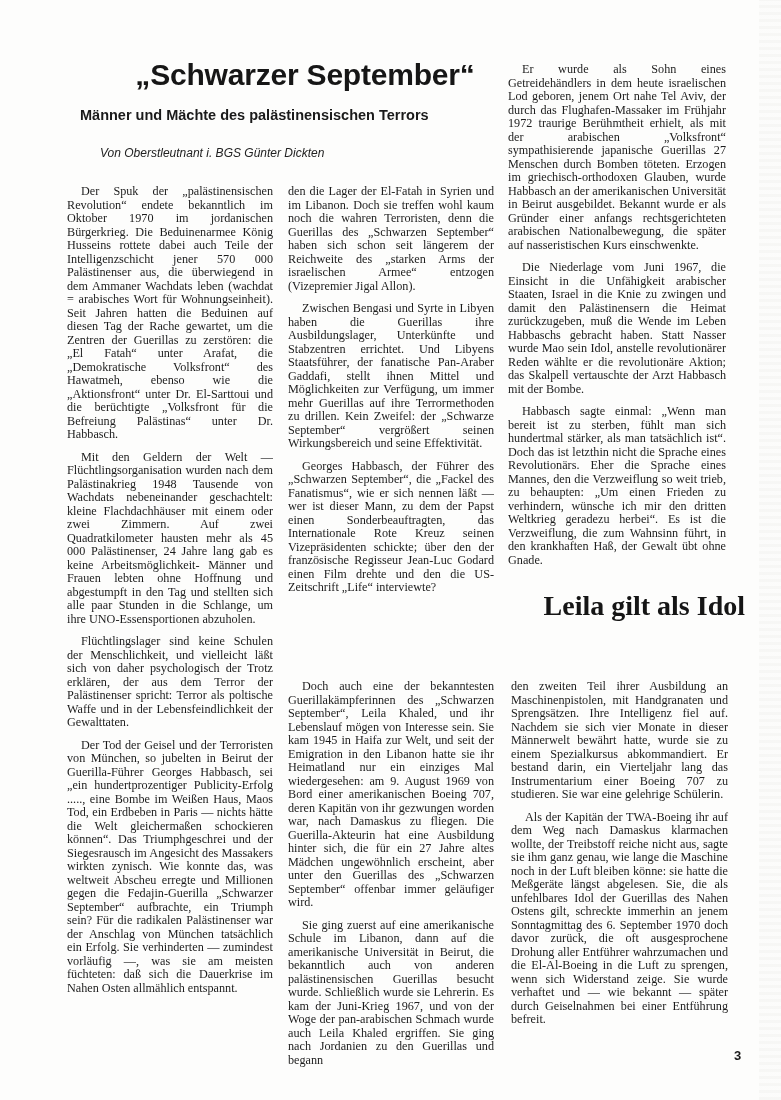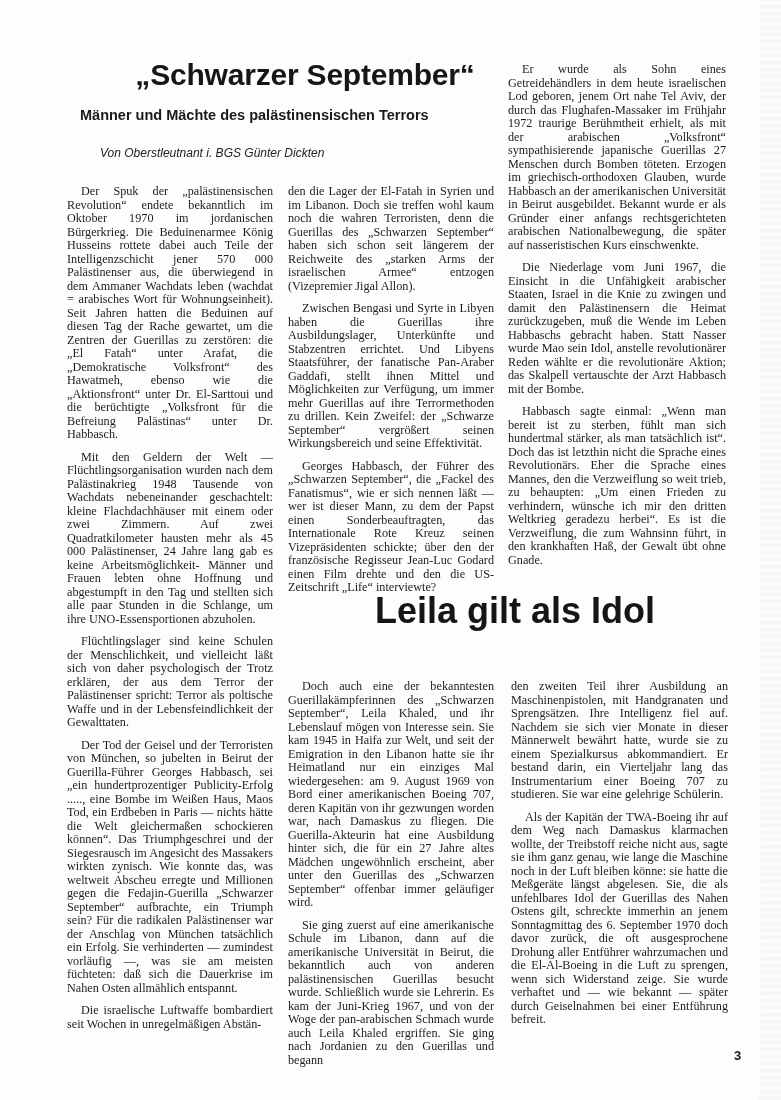--- a/index.html
+++ b/index.html
@@ -30,22 +30,22 @@
     position: absolute;
     font-family: "Liberation Serif", serif; font-size: 12.2px; line-height: 13.5px;
     text-align: justify; color: #1c1c1c; hyphens: manual;
   }
   .col p { margin: 0 0 9px 0; text-indent: 14px; }
   .col p.noindent { text-indent: 0; }
   #col1 { left: 67px; top: 185px; width: 206px; }
   #col2 { left: 288px; top: 185px; width: 206px; }
   #col3 { left: 508px; top: 63px; width: 218px; }
   .headline2 {
-    position: absolute; left: 285px; top: 590px; width: 460px; text-align: center;
-    font-family: Liberation Sans, sans-serif; font-weight: bold; font-size: 36px; color: #151515;
+    position: absolute; left: 285px; top: 590px; width: 460px; text-align: right;
+    font-family: Liberation Serif, serif; font-weight: bold; font-size: 28px; color: #151515;
   }
   #col4 { left: 288px; top: 680px; width: 206px; }
   #col5 { left: 511px; top: 680px; width: 217px; }
   .pagenum {
     position: absolute; left: 734px; top: 1048px;
     font-family: "Liberation Sans", sans-serif; font-weight: bold; font-size: 13px; color: #1a1a1a;
   }
 </style>
 </head>
 <body>
@@ -55,21 +55,20 @@
 
   <h1 class="title" style="margin:0">„Schwarzer September“</h1>
   <div class="subtitle">Männer und Mächte des palästinensischen Terrors</div>
   <div class="byline">Von Oberstleutnant i. BGS Günter Dickten</div>
 
   <div class="col" id="col1">
     <p>Der Spuk der „palästinensischen Revolution“ endete bekanntlich im Oktober 1970 im jordanischen Bürgerkrieg. Die Beduinenarmee König Husseins rottete dabei auch Teile der Intelligenzschicht jener 570 000 Palästinenser aus, die überwiegend in dem Ammaner Wachdats leben (wachdat = arabisches Wort für Wohnungseinheit). Seit Jahren hatten die Beduinen auf diesen Tag der Rache gewartet, um die Zentren der Guerillas zu zerstören: die „El Fatah“ unter Arafat, die „Demokratische Volksfront“ des Hawatmeh, ebenso wie die „Aktionsfront“ unter Dr. El-Sarttoui und die berüchtigte „Volksfront für die Befreiung Palästinas“ unter Dr. Habbasch.</p>
     <p>Mit den Geldern der Welt — Flüchtlingsorganisation wurden nach dem Palästinakrieg 1948 Tausende von Wachdats nebeneinander geschachtelt: kleine Flachdachhäuser mit einem oder zwei Zimmern. Auf zwei Quadratkilometer hausten mehr als 45 000 Palästinenser, 24 Jahre lang gab es keine Arbeitsmöglichkeit- Männer und Frauen lebten ohne Hoffnung und abgestumpft in den Tag und stellten sich alle paar Stunden in die Schlange, um ihre UNO-Essensportionen abzuholen.</p>
     <p>Flüchtlingslager sind keine Schulen der Menschlichkeit, und vielleicht läßt sich von daher psychologisch der Trotz erklären, der aus dem Terror der Palästinenser spricht: Terror als poltische Waffe und in der Lebensfeindlichkeit der Gewalttaten.</p>
     <p>Der Tod der Geisel und der Terroristen von München, so jubelten in Beirut der Guerilla-Führer Georges Habbasch, sei „ein hundertprozentiger Publicity-Erfolg ....., eine Bombe im Weißen Haus, Maos Tod, ein Erdbeben in Paris — nichts hätte die Welt gleichermaßen schockieren können“. Das Triumphgeschrei und der Siegesrausch im Angesicht des Massakers wirkten zynisch. Wie konnte das, was weltweit Abscheu erregte und Millionen gegen die Fedajin-Guerilla „Schwarzer September“ aufbrachte, ein Triumph sein? Für die radikalen Palästinenser war der Anschlag von München tatsächlich ein Erfolg. Sie verhinderten — zumindest vorläufig —, was sie am meisten füchteten: daß sich die Dauerkrise im Nahen Osten allmählich entspannt.</p>
-    <p>Die israelische Luftwaffe bombardiert seit Wochen in unregelmäßigen Abstän-</p>
   </div>
 
   <div class="col" id="col2">
     <p class="noindent">den die Lager der El-Fatah in Syrien und im Libanon. Doch sie treffen wohl kaum noch die wahren Terroristen, denn die Guerillas des „Schwarzen September“ haben sich schon seit längerem der Reichweite des „starken Arms der israelischen Armee“ entzogen (Vizepremier Jigal Allon).</p>
     <p>Zwischen Bengasi und Syrte in Libyen haben die Guerillas ihre Ausbildungslager, Unterkünfte und Stabzentren errichtet. Und Libyens Staatsführer, der fanatische Pan-Araber Gaddafi, stellt ihnen Mittel und Möglichkeiten zur Verfügung, um immer mehr Guerillas auf ihre Terrormethoden zu drillen. Kein Zweifel: der „Schwarze September“ vergrößert seinen Wirkungsbereich und seine Effektivität.</p>
     <p>Georges Habbasch, der Führer des „Schwarzen September“, die „Fackel des Fanatismus“, wie er sich nennen läßt — wer ist dieser Mann, zu dem der Papst einen Sonderbeauftragten, das Internationale Rote Kreuz seinen Vizepräsidenten schickte; über den der französische Regisseur Jean-Luc Godard einen Film drehte und den die US-Zeitschrift „Life“ interviewte?</p>
   </div>
 
   <div class="col" id="col3">
     <p>Er wurde als Sohn eines Getreidehändlers in dem heute israelischen Lod geboren, jenem Ort nahe Tel Aviv, der durch das Flughafen-Massaker im Frühjahr 1972 traurige Berühmtheit erhielt, als mit der arabischen „Volksfront“ sympathisierende japanische Guerillas 27 Menschen durch Bomben töteten. Erzogen im griechisch-orthodoxen Glauben, wurde Habbasch an der amerikanischen Universität in Beirut ausgebildet. Bekannt wurde er als Gründer einer anfangs rechtsgerichteten arabischen Nationalbewegung, die später auf nasseristischen Kurs einschwenkte.</p>

